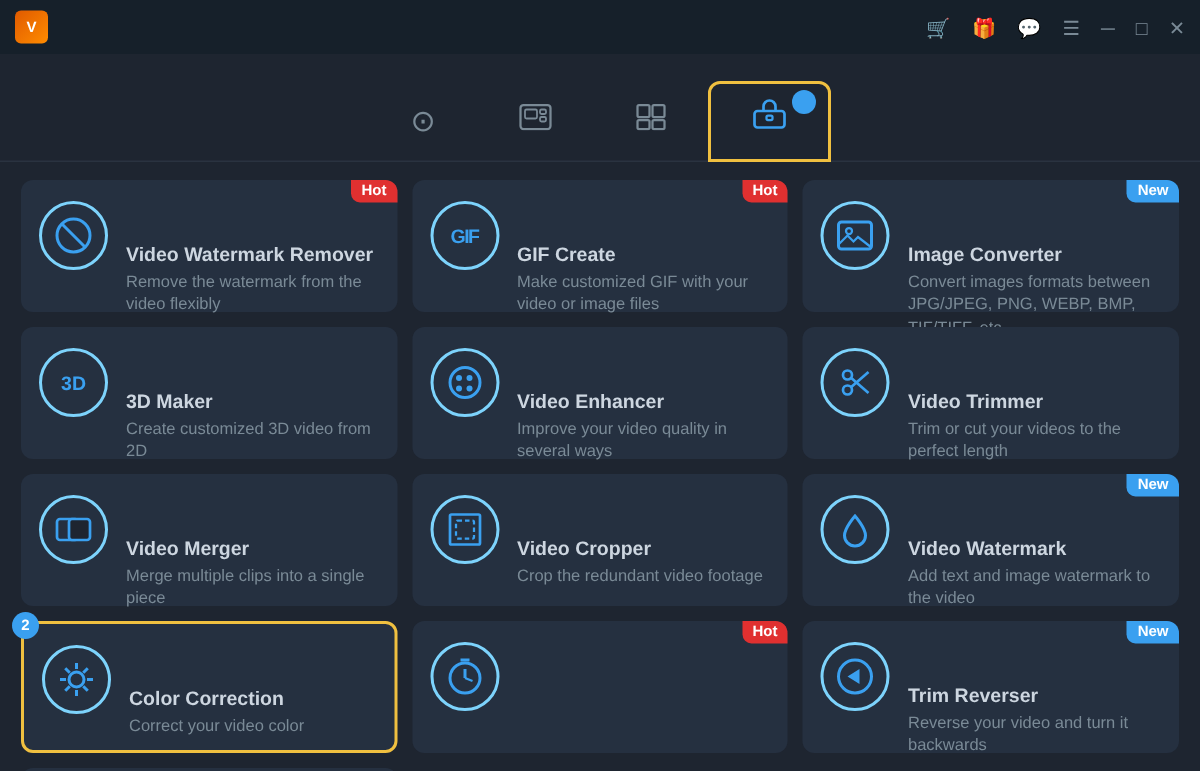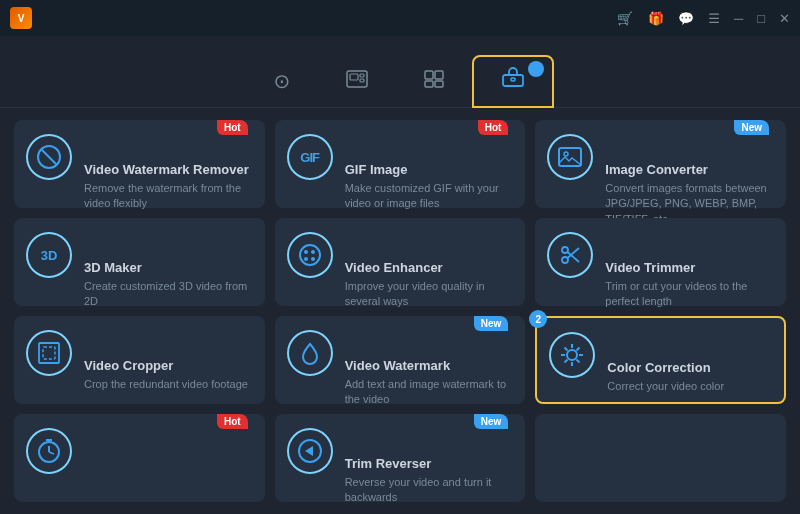--- a/index.html
+++ b/index.html
@@ -155,21 +155,21 @@
     }
     .tool-desc {
       font-size: 11px;
       color: #7a8a96;
       line-height: 1.4;
     }
 
     .badge {
       position: absolute;
       top: 0;
-      right: 17px;
+      right: 0;
       padding: 2px 7px;
       border-radius: 0 8px 0 6px;
       font-size: 10px;
       font-weight: bold;
       color: white;
     }
     .badge-hot { background: #e03030; }
     .badge-new { background: #3aa0f0; }
 
     .badge2 {
@@ -261,21 +261,21 @@
         <div class="tool-name">Video Watermark Remover</div>
         <div class="tool-desc">Remove the watermark from the video flexibly</div>
       </div>
     </div>
     <div class="tool-card">
       <div class="badge badge-hot">Hot</div>
       <div class="tool-icon-wrap">
         <span style="font-size:13px;font-weight:900;color:#3aa0f0;letter-spacing:-1px;">GIF</span>
       </div>
       <div class="tool-info">
-        <div class="tool-name">GIF Image</div>
+        <div class="tool-name">GIF Create</div>
         <div class="tool-desc">Make customized GIF with your video or image files</div>
       </div>
     </div>
     <div class="tool-card">
       <div class="badge badge-new">New</div>
       <div class="tool-icon-wrap">
         <svg width="26" height="26" viewBox="0 0 26 26" fill="none">
           <rect x="2" y="4" width="22" height="18" rx="2" stroke="#3aa0f0" stroke-width="2"></rect>
           <circle cx="9" cy="10" r="2" stroke="#3aa0f0" stroke-width="1.5"></circle>
           <path d="M2 19l6-6 4 4 3-3 9 7" stroke="#3aa0f0" stroke-width="1.5"></path>
@@ -315,20 +315,32 @@
         <svg width="26" height="26" viewBox="0 0 26 26" fill="none">
           <circle cx="8" cy="18" r="3" stroke="#3aa0f0" stroke-width="1.8"></circle>
           <circle cx="8" cy="8" r="3" stroke="#3aa0f0" stroke-width="1.8"></circle>
           <line x1="10.5" y1="16" x2="22" y2="6" stroke="#3aa0f0" stroke-width="1.8"></line>
           <line x1="10.5" y1="10" x2="22" y2="20" stroke="#3aa0f0" stroke-width="1.8"></line>
         </svg>
       </div>
       <div class="tool-info">
         <div class="tool-name">Video Trimmer</div>
         <div class="tool-desc">Trim or cut your videos to the perfect length</div>
+      </div>
+    </div>
+    <div class="tool-card">
+      <div class="tool-icon-wrap">
+        <svg width="26" height="26" viewBox="0 0 26 26" fill="none">
+          <rect x="2" y="6" width="14" height="14" rx="2" stroke="#3aa0f0" stroke-width="1.8"></rect>
+          <rect x="10" y="6" width="14" height="14" rx="2" stroke="#3aa0f0" stroke-width="1.8" fill="#1e2530"></rect>
+        </svg>
+      </div>
+      <div class="tool-info">
+        <div class="tool-name">Video Merger</div>
+        <div class="tool-desc">Merge multiple clips into a single piece</div>
       </div>
     </div>
     <div class="tool-card">
       <div class="tool-icon-wrap">
         <svg width="26" height="26" viewBox="0 0 26 26" fill="none">
           <rect x="3" y="3" width="20" height="20" rx="1" stroke="#3aa0f0" stroke-width="1.8"></rect>
           <rect x="7" y="7" width="12" height="12" rx="1" stroke="#3aa0f0" stroke-width="1.5" stroke-dasharray="3 2"></rect>
         </svg>
       </div>
       <div class="tool-info">

